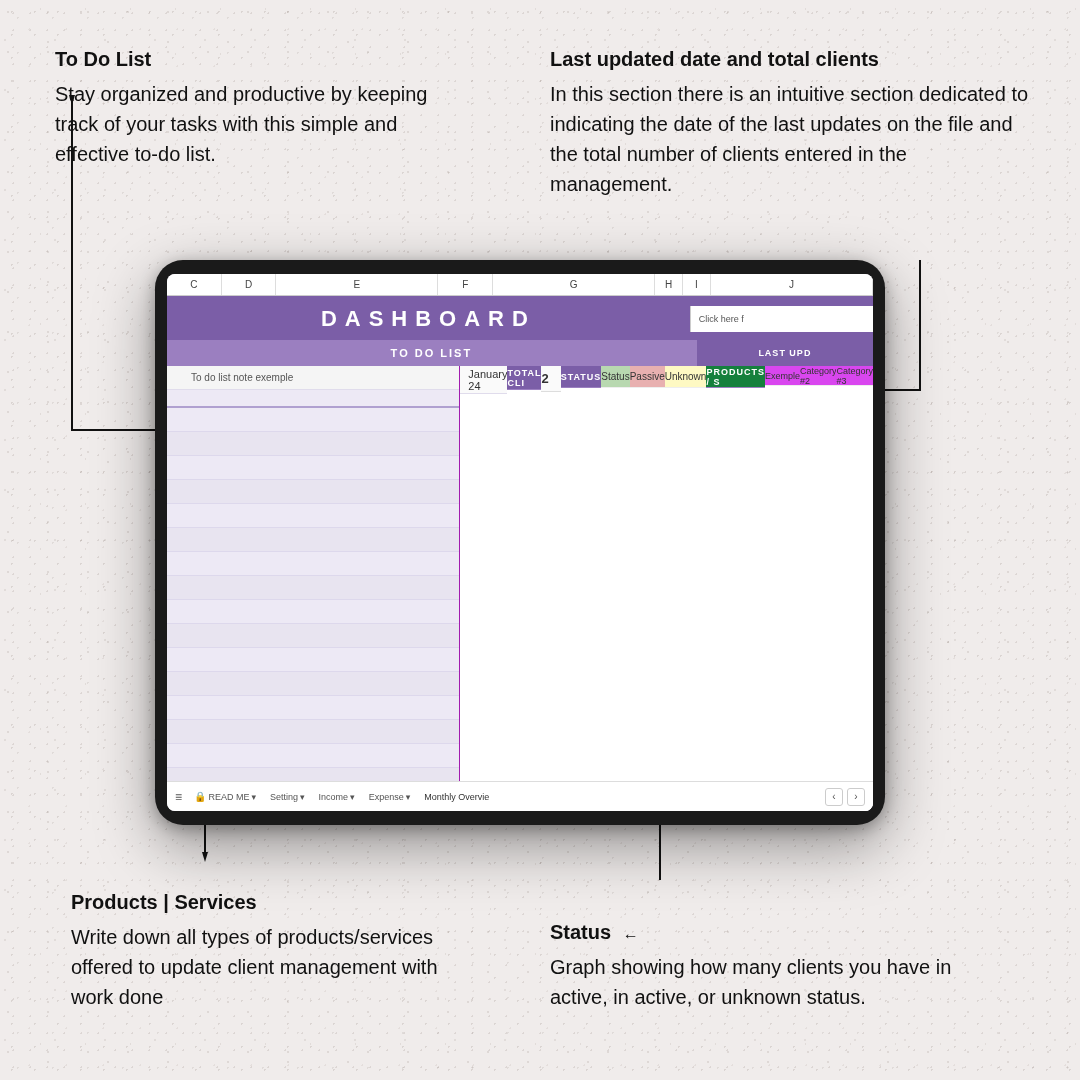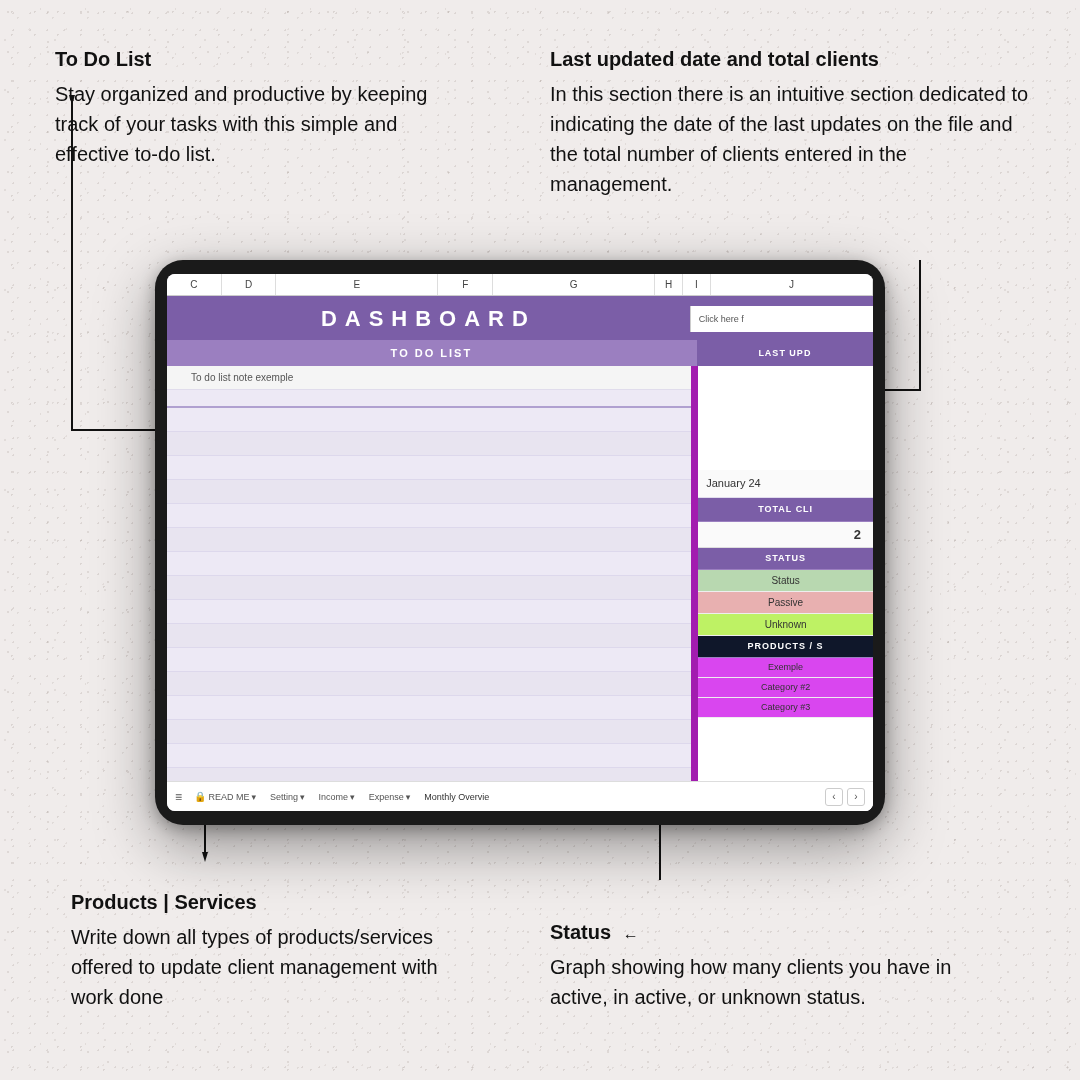--- a/index.html
+++ b/index.html
@@ -261,23 +261,22 @@
       border-bottom: 1px solid #ddd8ec;
       background: #ede9f5;
     }
 
     .todo-line-row:nth-child(even) { background: #e8e4f0; }
     .todo-line-row:nth-child(odd) { background: #ede9f5; }
 
     
     .right-panel {
       flex: 1;
-      border-left: 7px solid #a21caf;
-      display: flex;
-      flex-direction: column;
+      border-left: 1px solid #a21caf;
+      display: flex;
       background: #fff;
       justify-content: center;
     }
 
     
     .date-cell {
       height: 28px;
       display: flex;
       align-items: center;
       justify-content: flex-start;
@@ -346,25 +345,25 @@
       display: flex;
       align-items: center;
       justify-content: center;
       font-family: Arial, sans-serif;
       font-size: 10px;
       border-bottom: 1px solid #eee;
     }
 
     .status-active { background: #b8d8b0; color: #333; }
     .status-passive { background: #e8b0b0; color: #333; }
-    .status-unknown { background: #bef264; color: #333; }
+    .status-unknown { background: #fef9c3; color: #333; }
 
     
     .products-header {
-      background: #0f172a;
+      background: #15803d;
       height: 22px;
       display: flex;
       align-items: center;
       justify-content: center;
       border-bottom: 1px solid #9b7fc0;
     }
 
     .products-label {
       font-family: Arial, sans-serif;
       font-size: 9px;

